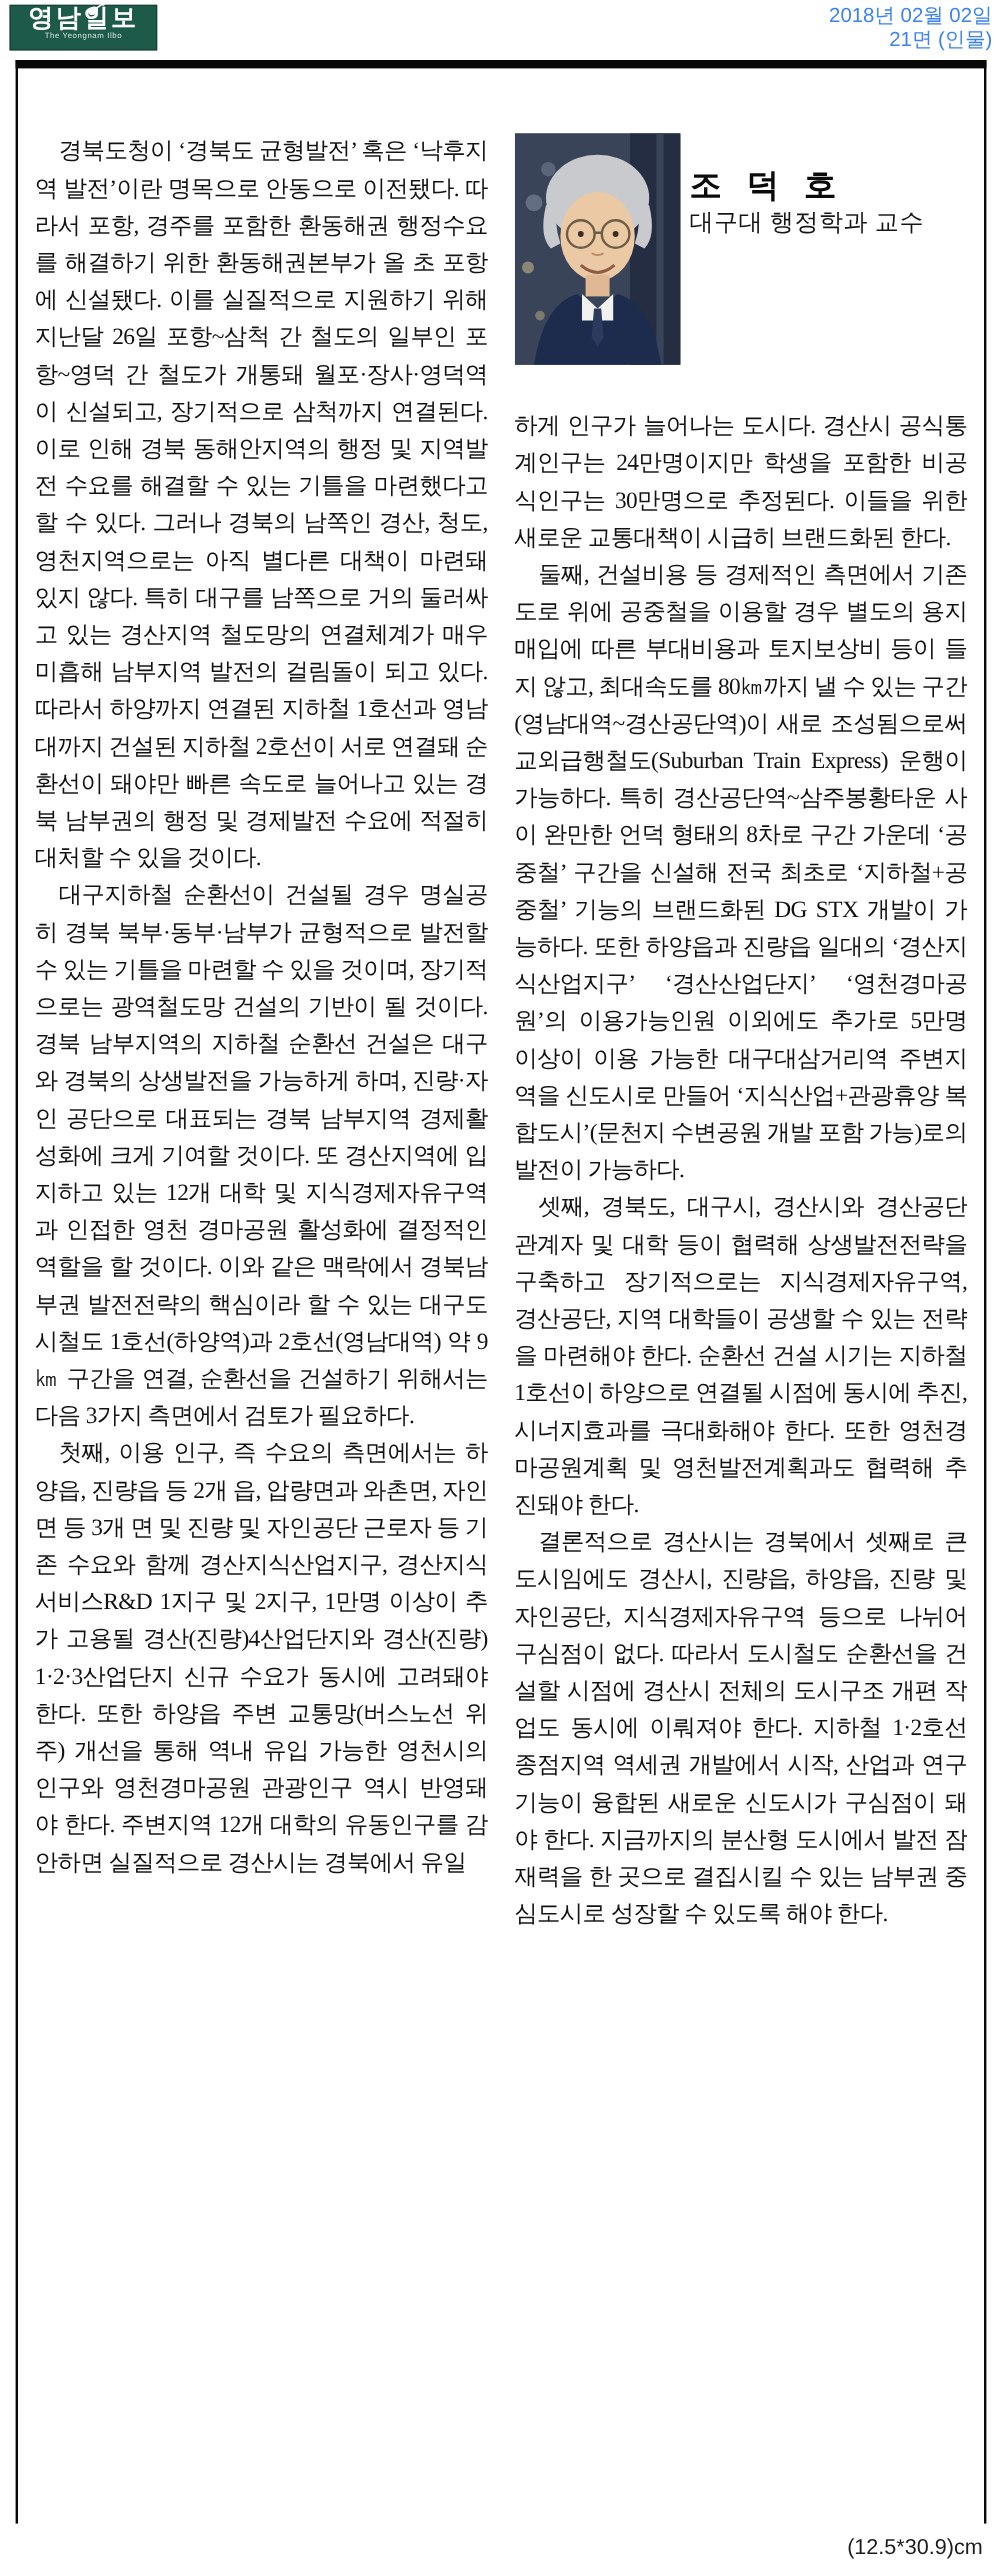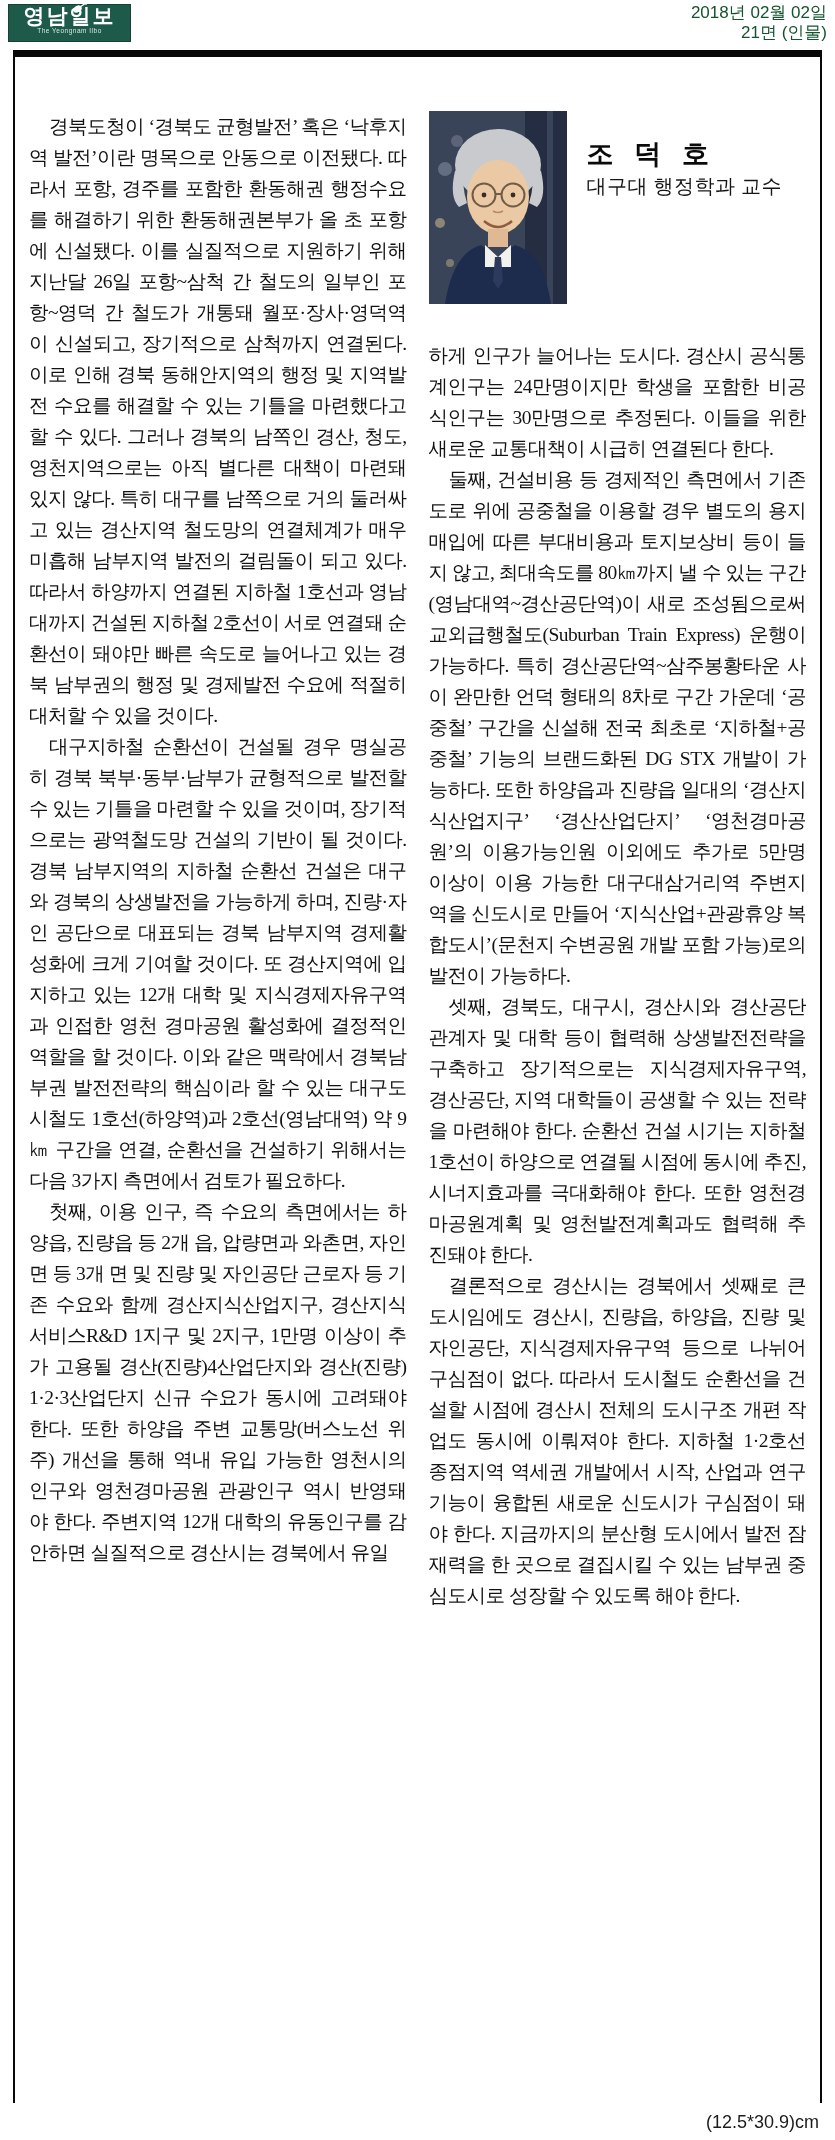--- a/index.html
+++ b/index.html
@@ -21,21 +21,21 @@
     line-height:22px; color:#ffffff; letter-spacing:2px; position:relative;
   }
   .logo-dish { position:absolute; top:-3px; right:28px; }
   .logo-en {
     font-family:"Liberation Sans",sans-serif; font-size:6.5px; line-height:8px;
     color:#d7e7df; letter-spacing:0.5px;
   }
   .date-block {
     position:absolute; right:8px; top:3px; text-align:right;
     font-family:"Liberation Sans",sans-serif; font-size:17px; line-height:20px;
-    color:#14532d;
+    color:#3b82f6;
   }
   
   .article-box {
     margin:0 13px; height:2053px;
     border-top:7px solid #080808; border-left:2px solid #080808; border-right:2px solid #080808;
     padding:8px 12px 0 12px;
   }
   .section-label {
     margin:9px 0 0 12px;
     font-family:"Liberation Sans",sans-serif; font-weight:700; font-size:25px;
@@ -49,21 +49,21 @@
   
   .columns { display:flex; gap:22px; margin-top:46px; padding:0 2px; }
   .col {
     flex:1; height:1822px; overflow:hidden;
     text-align:justify; font-size:19.5px; line-height:31px; letter-spacing:-0.5px;
     word-break:break-all;
   }
   .para { margin:0; text-indent:20px; }
   .para.noindent { text-indent:0; }
   
-  .author-block { display:flex; gap:20px; height:197px; margin-bottom:32px; }
+  .author-block { display:flex; gap:8px; height:197px; margin-bottom:32px; }
   .photo-frame { width:138px; height:193px; flex:none; background:#39435a; }
   .author-meta { padding-top:28px; }
   .author-name { font-size:27px; font-weight:700; letter-spacing:7px; color:#0a0a0a; }
   .author-affil { margin-top:1px; font-size:20px; letter-spacing:0.5px; color:#161616; }
   
   .footer-dims {
     position:absolute; right:16px; top:2112px;
     font-family:"Liberation Sans",sans-serif; font-size:18px; color:#1c1c1c;text-align:center;
   }
 </style>
@@ -131,21 +131,21 @@
             <path d="M56 134 L69 146 L82 134 L82 156 L56 156 Z" fill="#f1f1ee"></path>
             <path d="M66 146 L72 146 L74 170 L69 178 L64 170 Z" fill="#2c3a5e"></path>
           </svg>
         </div>
         <div class="author-meta">
           <div class="author-name">조 덕 호</div>
           <div class="author-affil">대구대 행정학과 교수</div>
         </div>
       </div>
       <div>
-          <p class="para noindent">하게 인구가 늘어나는 도시다. 경산시 공식통계인구는 24만명이지만 학생을 포함한 비공식인구는 30만명으로 추정된다. 이들을 위한 새로운 교통대책이 시급히 연결된다 한다.</p>
+          <p class="para noindent">하게 인구가 늘어나는 도시다. 경산시 공식통계인구는 24만명이지만 학생을 포함한 비공식인구는 30만명으로 추정된다. 이들을 위한 새로운 교통대책이 시급히 브랜드화된 한다.</p>
           <p class="para">둘째, 건설비용 등 경제적인 측면에서 기존도로 위에 공중철을 이용할 경우 별도의 용지매입에 따른 부대비용과 토지보상비 등이 들지 않고, 최대속도를 80㎞까지 낼 수 있는 구간(영남대역~경산공단역)이 새로 조성됨으로써 교외급행철도(Suburban Train Express) 운행이 가능하다. 특히 경산공단역~삼주봉황타운 사이 완만한 언덕 형태의 8차로 구간 가운데 ‘공중철’ 구간을 신설해 전국 최초로 ‘지하철+공중철’ 기능의 브랜드화된 DG STX 개발이 가능하다. 또한 하양읍과 진량읍 일대의 ‘경산지식산업지구’ ‘경산산업단지’ ‘영천경마공원’의 이용가능인원 이외에도 추가로 5만명 이상이 이용 가능한 대구대삼거리역 주변지역을 신도시로 만들어 ‘지식산업+관광휴양 복합도시’(문천지 수변공원 개발 포함 가능)로의 발전이 가능하다.</p>
           <p class="para">셋째, 경북도, 대구시, 경산시와 경산공단 관계자 및 대학 등이 협력해 상생발전전략을 구축하고 장기적으로는 지식경제자유구역, 경산공단, 지역 대학들이 공생할 수 있는 전략을 마련해야 한다. 순환선 건설 시기는 지하철 1호선이 하양으로 연결될 시점에 동시에 추진, 시너지효과를 극대화해야 한다. 또한 영천경마공원계획 및 영천발전계획과도 협력해 추진돼야 한다.</p>
           <p class="para">결론적으로 경산시는 경북에서 셋째로 큰 도시임에도 경산시, 진량읍, 하양읍, 진량 및 자인공단, 지식경제자유구역 등으로 나뉘어 구심점이 없다. 따라서 도시철도 순환선을 건설할 시점에 경산시 전체의 도시구조 개편 작업도 동시에 이뤄져야 한다. 지하철 1·2호선 종점지역 역세권 개발에서 시작, 산업과 연구 기능이 융합된 새로운 신도시가 구심점이 돼야 한다. 지금까지의 분산형 도시에서 발전 잠재력을 한 곳으로 결집시킬 수 있는 남부권 중심도시로 성장할 수 있도록 해야 한다.</p>
         </div>
     </div>
   </div>
 </div>
 
 <div class="footer-dims">(12.5*30.9)cm</div>
 

